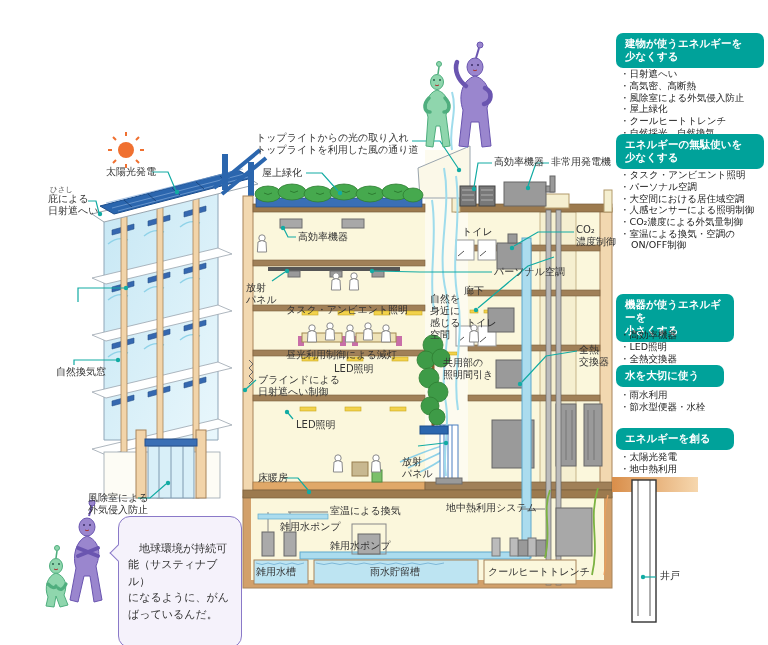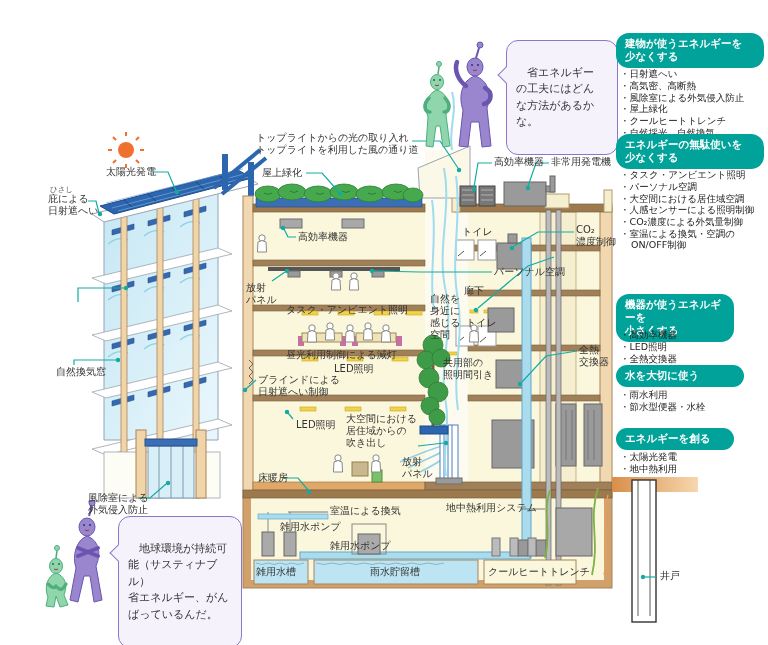--- a/index.html
+++ b/index.html
@@ -2,21 +2,21 @@
 <html><head>
 <meta charset="utf-8">
 <style>
   html,body{margin:0;padding:0;background:#fff;}
   .stage{position:relative;width:768px;height:645px;background:#fff;overflow:hidden;
          font-family:"DejaVu Sans","Liberation Sans",sans-serif;}
   .art{position:absolute;left:0;top:0;}
   .lbl{position:absolute;font-size:10px;line-height:1.2;color:#333;white-space:pre-line;}
   .lbl.tiny{font-size:7.5px;color:#555;}
   .pill{position:absolute;background:#00A29A;color:#fff;font-weight:bold;font-size:10.5px;
-        line-height:1.25;border-radius:13px;padding:4px 9px 5px;box-sizing:border-box;white-space:pre-line;}
+        line-height:1.25;border-radius:7px;padding:4px 9px 5px;box-sizing:border-box;white-space:pre-line;}
   .plist{position:absolute;margin:0;padding:0;list-style:none;font-size:9.5px;line-height:1.14;color:#222;width:150px;}
   .plist li{margin:0 0 1px;padding-left:11px;text-indent:-11px;}
   .plist li::before{content:"・";}
   .bubble{position:absolute;background:#F5F2FB;border:1.6px solid #8A79C8;border-radius:12px;
           font-size:11px;line-height:1.5;color:#333;padding:7px 9px;white-space:pre-line;}
   .bubble .tail{position:absolute;width:11px;height:11px;background:#F5F2FB;
           border-left:1.6px solid #8A79C8;border-bottom:1.6px solid #8A79C8;transform:rotate(45deg);}
 </style>
 </head>
 <body>
@@ -426,23 +426,20 @@
 <div class="lbl" style="left:286px;top:304px">タスク・アンビエント照明</div>
 <div class="lbl" style="left:430px;top:293px">自然を
 身近に
 感じる
 空間</div>
 <div class="lbl" style="left:286px;top:349px">昼光利用制御による減灯</div>
 <div class="lbl" style="left:334px;top:363px">LED照明</div>
 <div class="lbl" style="left:258px;top:374px">ブラインドによる
 日射遮へい制御</div>
 <div class="lbl" style="left:296px;top:419px">LED照明</div>
-<div class="lbl" style="left:346px;top:413px">大空間における
-居住域からの
-吹き出し</div>
 <div class="lbl" style="left:258px;top:472px">床暖房</div>
 <div class="lbl" style="left:402px;top:456px">放射
 パネル</div>
 <div class="lbl" style="left:330px;top:505px">室温による換気</div>
 <div class="lbl" style="left:280px;top:521px">雑用水ポンプ</div>
 <div class="lbl" style="left:330px;top:540px">雑用水ポンプ</div>
 <div class="lbl" style="left:256px;top:566px">雑用水槽</div>
 <div class="lbl" style="left:370px;top:566px">雨水貯留槽</div>
 <div class="lbl" style="left:488px;top:566px">クールヒートトレンチ</div>
 <div class="lbl" style="left:446px;top:502px">地中熱利用システム</div>
@@ -450,31 +447,24 @@
 <div class="lbl" style="left:462px;top:226px">トイレ</div>
 <div class="lbl" style="left:466px;top:317px">トイレ</div>
 <div class="lbl" style="left:443px;top:357px">共用部の
 照明間引き</div>
 <div class="lbl" style="left:576px;top:224px">CO₂
 濃度制御</div>
 <div class="lbl" style="left:579px;top:344px">全熱
 交換器</div>
 <div class="lbl" style="left:660px;top:570px">井戸</div>
 
-<div class="bubble" style="left:506px;top:40px;width:92px">
-  <span>　省エネルギー
-の工夫にはどん
-な方法があるか
-な。</span>
-  <span class="tail" style="left:-7px;top:28px"></span>
-</div>
 <div class="bubble" style="left:118px;top:516px;width:104px">
   <span>　地球環境が持続可
 能（サスティナブル）
-省エネルギー、がん
+になるように、がん
 ばっているんだ。</span>
   <span class="tail" style="left:-7px;top:30px"></span>
 </div>
 
 <div>
   <div class="pill" style="left:616px;top:33px;width:148px">建物が使うエネルギーを
 少なくする</div>
   <ul class="plist" style="left:620px;top:69px">
     <li>日射遮へい</li>
     <li>高気密、高断熱</li>
@@ -496,21 +486,21 @@
   </ul>
 
   <div class="pill" style="left:616px;top:294px;width:118px">機器が使うエネルギーを
 小さくする</div>
   <ul class="plist" style="left:620px;top:330px">
     <li>高効率機器</li>
     <li>LED照明</li>
     <li>全熱交換器</li>
   </ul>
 
-  <div class="pill" style="left:616px;top:365px;width:128px">水を大切に使う</div>
+  <div class="pill" style="left:616px;top:365px;width:108px">水を大切に使う</div>
   <ul class="plist" style="left:620px;top:390px">
     <li>雨水利用</li>
     <li>節水型便器・水栓</li>
   </ul>
 
   <div class="pill" style="left:616px;top:428px;width:118px">エネルギーを創る</div>
   <ul class="plist" style="left:620px;top:452px">
     <li>太陽光発電</li>
     <li>地中熱利用</li>
   </ul>

